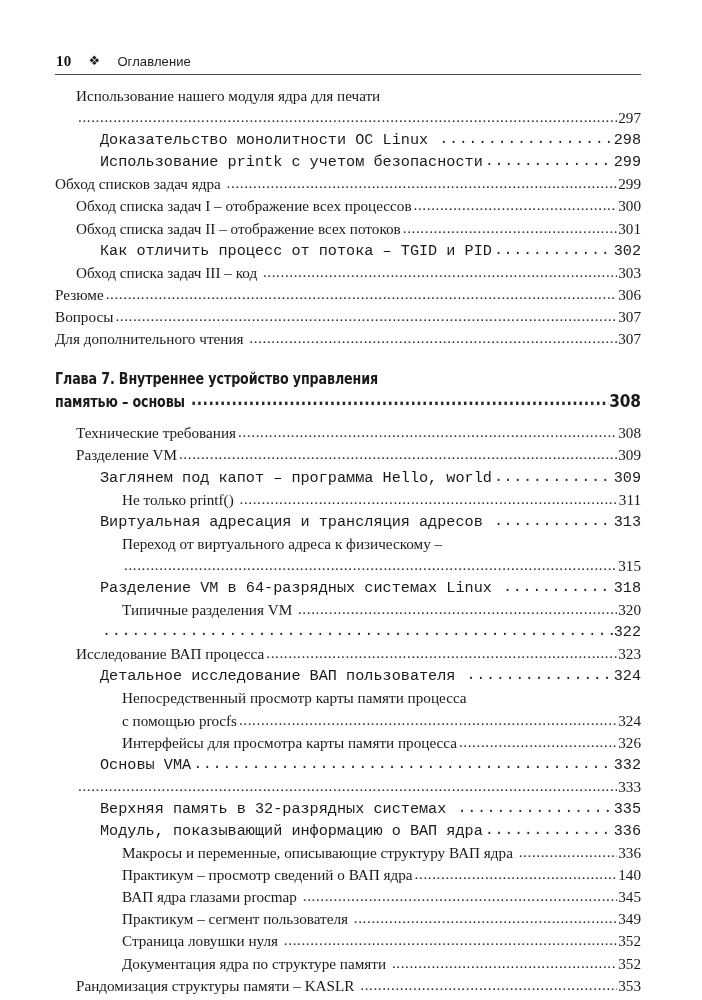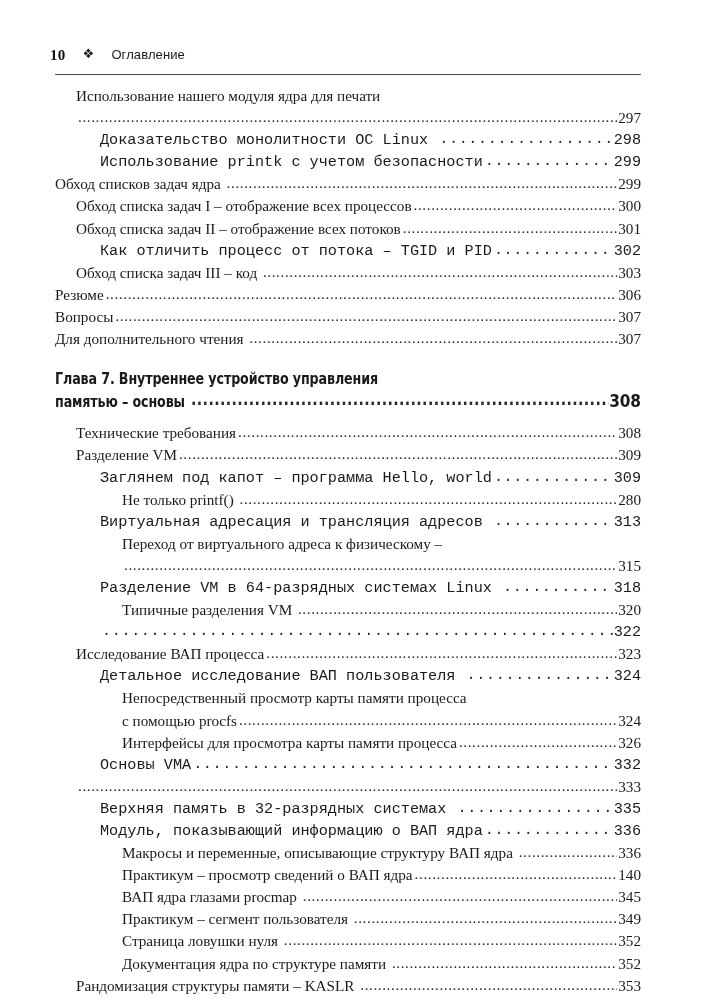--- a/index.html
+++ b/index.html
@@ -22,26 +22,26 @@
     left: 0;
     top: 0;
     width: 702px;
     height: 1000px;
     background: #ffffff;
   }
 
   
   .page-header {
     position: absolute;
-    left: 50px;
+    left: 56px;
     top: 48px;
     width: 585px;
     height: 26px;
     display: flex;
-    align-items: flex-start;
+    align-items: center;
   }
   .folio {
     font-family: "Liberation Serif", "DejaVu Serif", serif;
     font-weight: bold;
     font-size: 15px;
     line-height: 1;
     color: #111111;
     letter-spacing: 0.2px;
   }
   .header-orn {
@@ -279,21 +279,21 @@
           <div class="row">
             <span class="label">Заглянем под капот – программа Hello, world</span>
             <span class="leader">........................................................................................................................................................................................................</span>
             <span class="pageno">309</span>
           </div>
         </div>
         <div class="toc-entry lvl4">
           <div class="row">
             <span class="label">Не только printf() </span>
             <span class="leader">........................................................................................................................................................................................................</span>
-            <span class="pageno">280</span>
+            <span class="pageno">311</span>
           </div>
         </div>
         <div class="toc-entry lvl3">
           <div class="row">
             <span class="label">Виртуальная адресация и трансляция адресов </span>
             <span class="leader">........................................................................................................................................................................................................</span>
             <span class="pageno">313</span>
           </div>
         </div>
         <div class="toc-entry lvl4">

